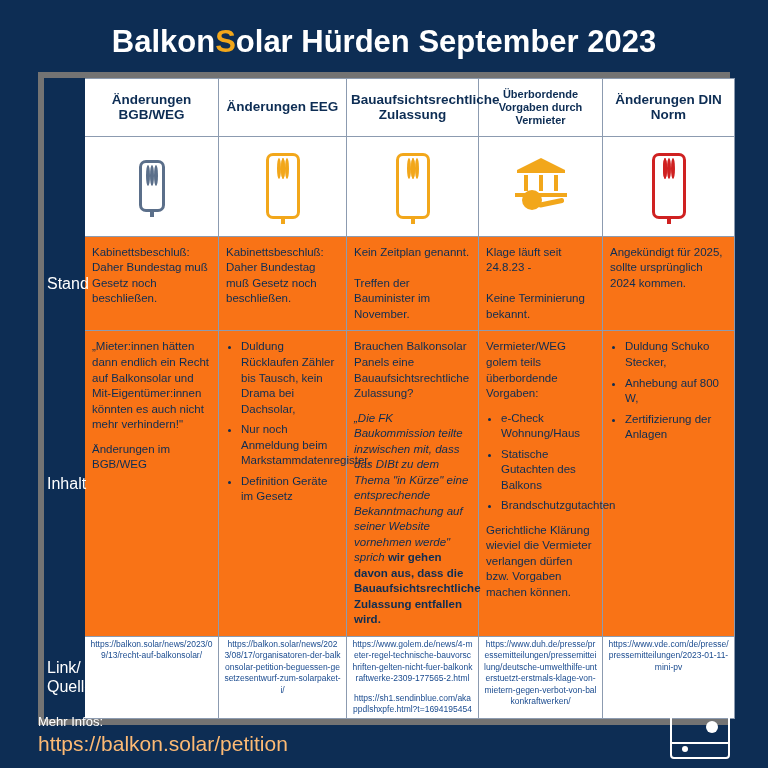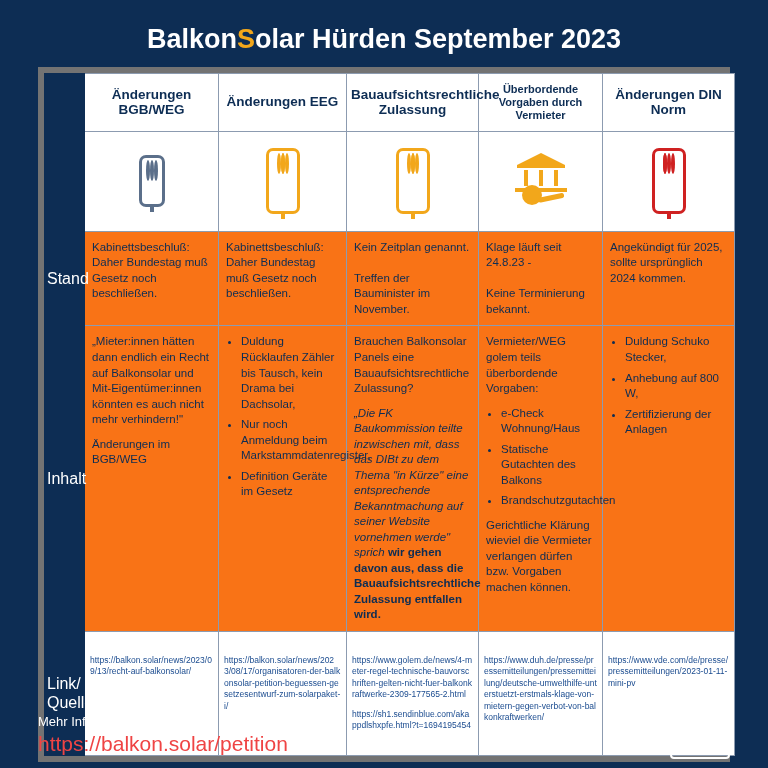--- a/index.html
+++ b/index.html
@@ -8,21 +8,21 @@
     width:768px; height:768px;
     background:#0d2d54;
     font-family:"Liberation Sans", sans-serif;
     overflow:hidden;
   }
   .page { width:768px; height:768px; position:relative; }
 
   
   .title {
     color:#ffffff;
-    font-size:27px;
+    font-size:31px;
     font-weight:bold;
     text-align:center;
     padding:24px 0 12px 0;
     letter-spacing:0px;
     white-space:nowrap;
   }
   .title .accent { color:#f2a71b; }
 
   
   .table-wrap {
@@ -116,42 +116,42 @@
   .cell p { margin:0 0 9px 0; }
   .cell p:last-child { margin-bottom:0; }
   .cell ul { margin:0; padding-left:15px; }
   .cell li { margin-bottom:5px; }
   .cell .it { font-style:italic; }
   .cell .bd { font-weight:bold; }
 
   .linkcell {
     font-size:8.5px;
     color:#1a4b8f;
-    text-align:left;
-    padding:23px 5px;
+    text-align:center;
+    padding:2px 5px;
     line-height:1.35;
     word-break:break-all;
     background:#ffffff;
   }
   .linkcell .lk { display:block; margin-bottom:8px; }
   .linkcell .lk:last-child { margin-bottom:0; }
 
   
   .footer {
     position:absolute;
     left:0; right:0; bottom:0;
     height:72px;
     padding:6px 38px 0 38px;
     display:flex;
     align-items:center;
     justify-content:space-between;
   }
   .footer-text { color:#ffffff; }
   .footer-text .line1 { font-size:13px; margin-bottom:3px; }
-  .footer-text .line2 { font-size:21px; color:#ef4444; }
+  .footer-text .line2 { font-size:21px; color:#fdba74; }
   .logo {
     width:60px; height:48px;
     border:2px solid #ffffff;
     border-radius:4px;
     position:relative;
   }
   .logo .sun {
     position:absolute; right:10px; top:8px;
     width:12px; height:12px; border-radius:50%;
     background:#ffffff;

